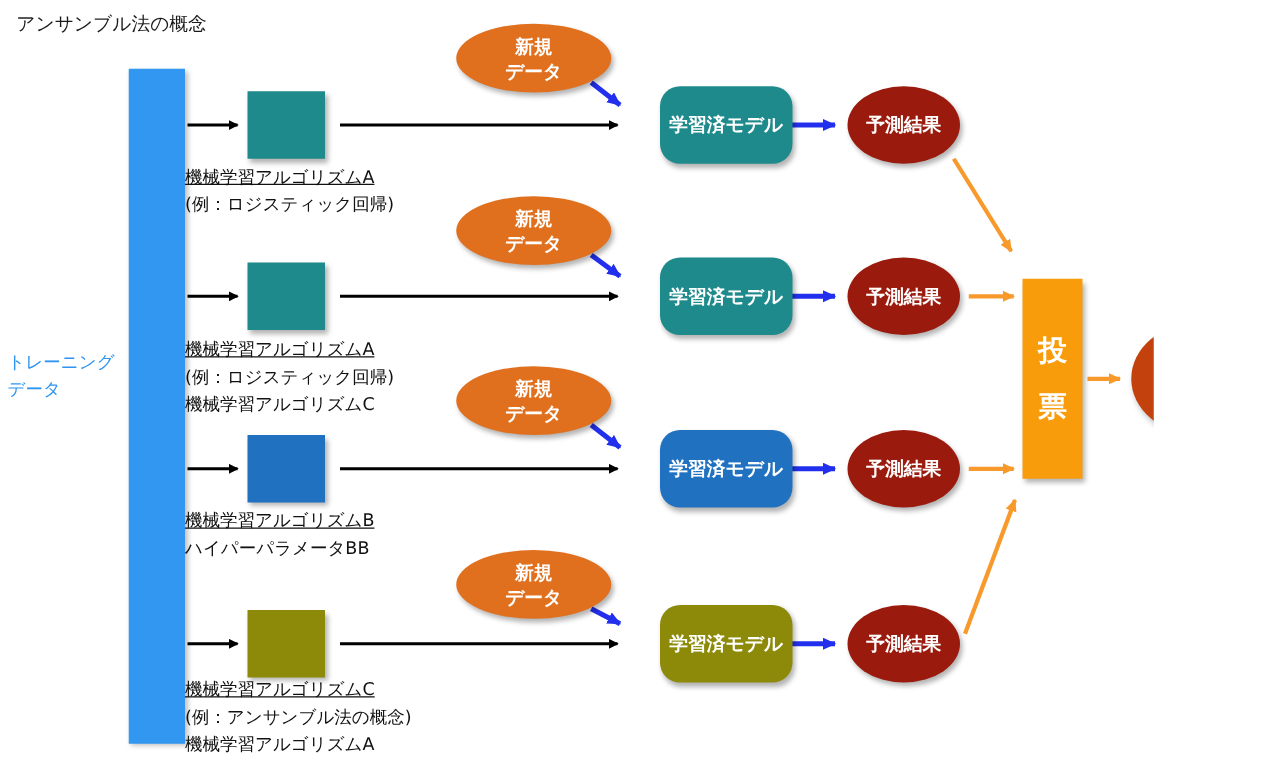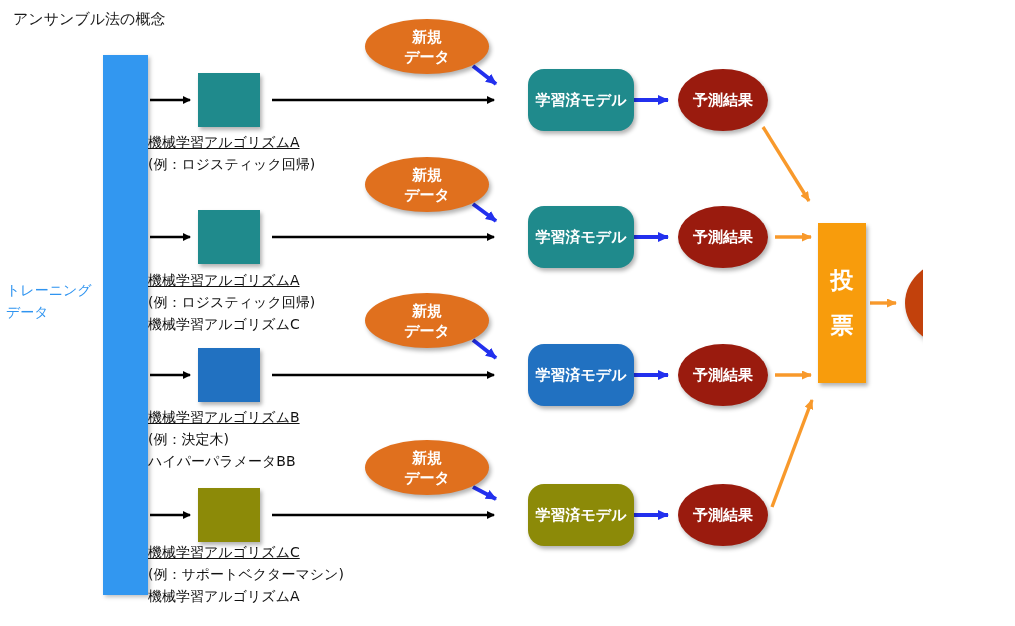--- a/index.html
+++ b/index.html
@@ -153,39 +153,38 @@
     <div>学習済</div>
     <div>モデル</div>
   </div>
   <div class="abs result-ellipse" style="top: 206px; background-color: rgb(154, 27, 14);">
     <div>予測結果</div>
   </div>
 
   <div class="abs algo-square" style="top: 348px; background-color: rgb(33, 113, 193);"></div>
   <div class="abs algo-label" style="top:406px;">
     <div class="u">機械学習アルゴリズムB</div>
-    <div>(例：決定木)</div>
     <div>ハイパーパラメータBB</div>
   </div>
   <div class="abs newdata-ellipse" style="top: 293px; background-color: rgb(224, 112, 30);">
     <div>新規</div>
     <div>データ</div>
   </div>
   <div class="abs model-box" style="top: 344px; background-color: rgb(33, 113, 193);">
     <div>学習済</div>
     <div>モデル</div>
   </div>
   <div class="abs result-ellipse" style="top: 344px; background-color: rgb(154, 27, 14);">
     <div>予測結果</div>
   </div>
 
   <div class="abs algo-square" style="top: 488px; background-color: rgb(140, 138, 8);"></div>
   <div class="abs algo-label" style="top:541px;">
     <div class="u">機械学習アルゴリズムC</div>
-    <div>(例：サポートベクターマシン)</div>
+    <div>(例：アンサンブル法の概念)</div>
     <div>機械学習アルゴリズムA</div>
   </div>
   <div class="abs newdata-ellipse" style="top: 440px; background-color: rgb(224, 112, 30);">
     <div>新規</div>
     <div>データ</div>
   </div>
   <div class="abs model-box" style="top: 484px; background-color: rgb(140, 138, 8);">
     <div>学習済</div>
     <div>モデル</div>
   </div>

